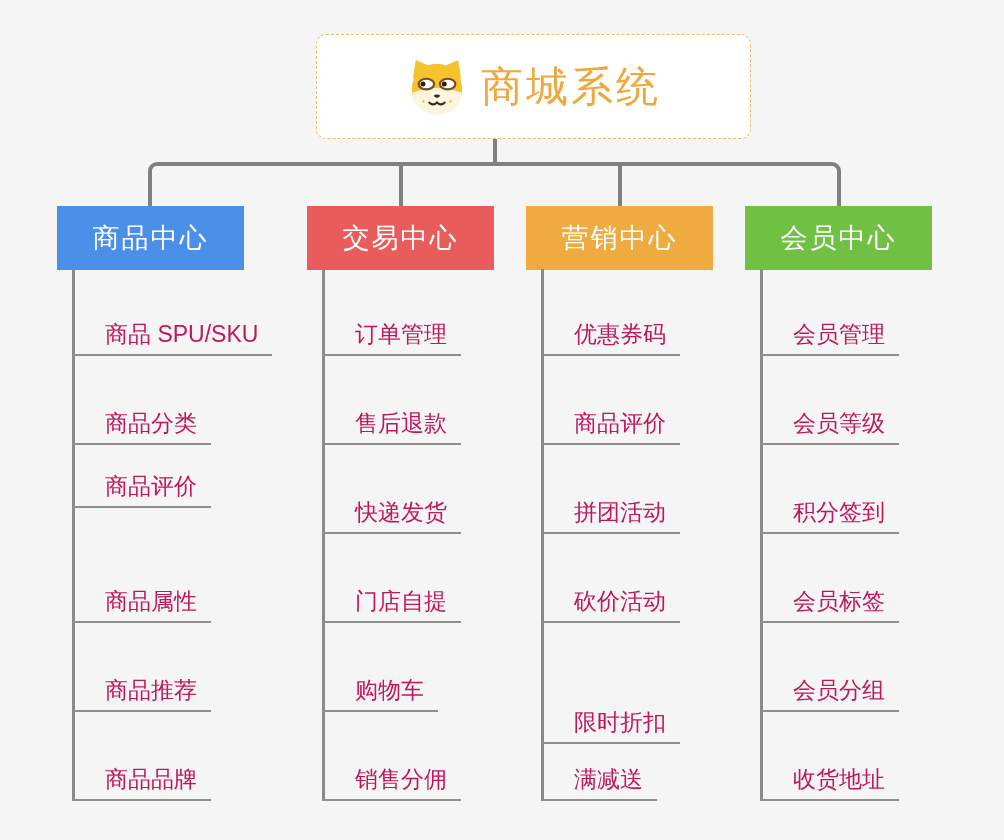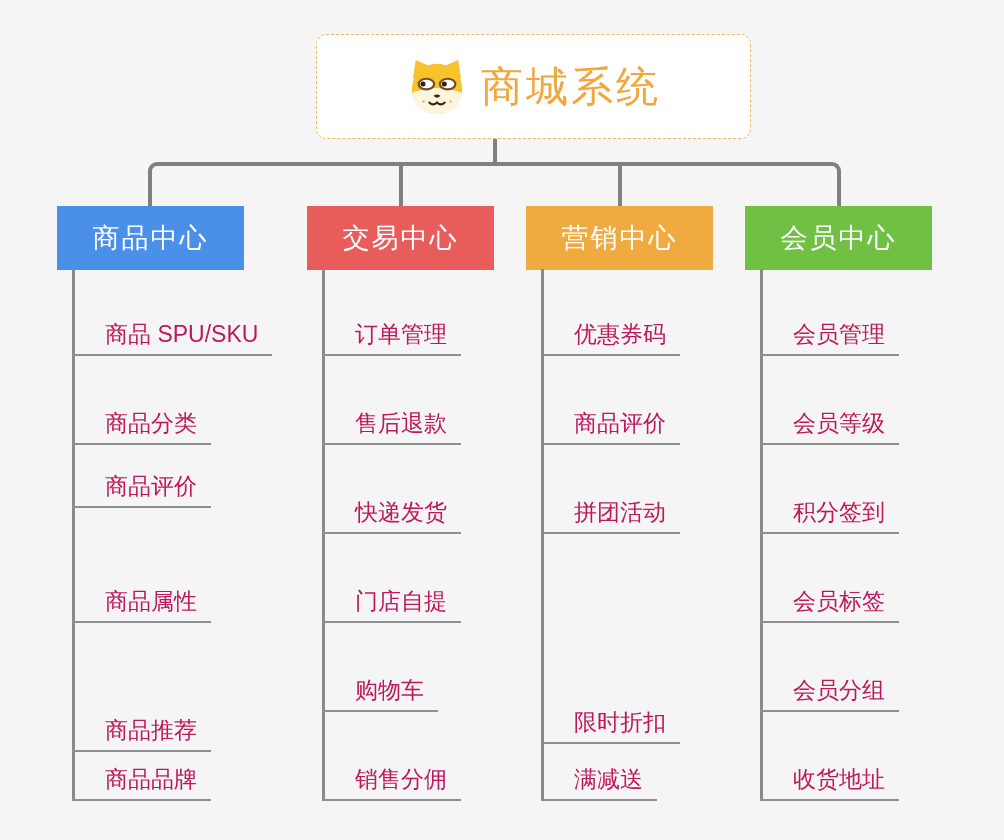--- a/index.html
+++ b/index.html
@@ -113,33 +113,34 @@
 
   <div class="trunk" style="left:72px; top:269px; height:532px;"></div>
   <div class="trunk" style="left:322px; top:269px; height:532px;"></div>
   <div class="trunk" style="left:541px; top:269px; height:532px;"></div>
   <div class="trunk" style="left:760px; top:269px; height:532px;"></div>
 
   <div class="item" style="left:72px; top:320px;">商品 SPU/SKU</div>
   <div class="item" style="left:72px; top:409px;">商品分类</div>
   <div class="item" style="left:72px; top:472px;">商品评价</div>
   <div class="item" style="left:72px; top:587px;">商品属性</div>
-  <div class="item" style="left:72px; top:676px;margin-top:40px;">商品推荐</div>
+  <div class="item" style="left:72px; top:676px;">商品推荐</div>
   <div class="item" style="left:72px; top:765px;">商品品牌</div>
 
   <div class="item" style="left:322px; top:320px;">订单管理</div>
   <div class="item" style="left:322px; top:409px;">售后退款</div>
   <div class="item" style="left:322px; top:498px;">快递发货</div>
   <div class="item" style="left:322px; top:587px;">门店自提</div>
   <div class="item" style="left:322px; top:676px;">购物车</div>
   <div class="item" style="left:322px; top:765px;">销售分佣</div>
 
   <div class="item" style="left:541px; top:320px;">优惠券码</div>
   <div class="item" style="left:541px; top:409px;">商品评价</div>
   <div class="item" style="left:541px; top:498px;">拼团活动</div>
+  <div class="item" style="left:541px; top:587px;">砍价活动</div>
   <div class="item" style="left:541px; top:708px;">限时折扣</div>
   <div class="item" style="left:541px; top:765px;text-align:right;">满减送</div>
 
   <div class="item" style="left:760px; top:320px;">会员管理</div>
   <div class="item" style="left:760px; top:409px;">会员等级</div>
   <div class="item" style="left:760px; top:498px;">积分签到</div>
   <div class="item" style="left:760px; top:587px;">会员标签</div>
   <div class="item" style="left:760px; top:676px;">会员分组</div>
   <div class="item" style="left:760px; top:765px;">收货地址</div>
 

